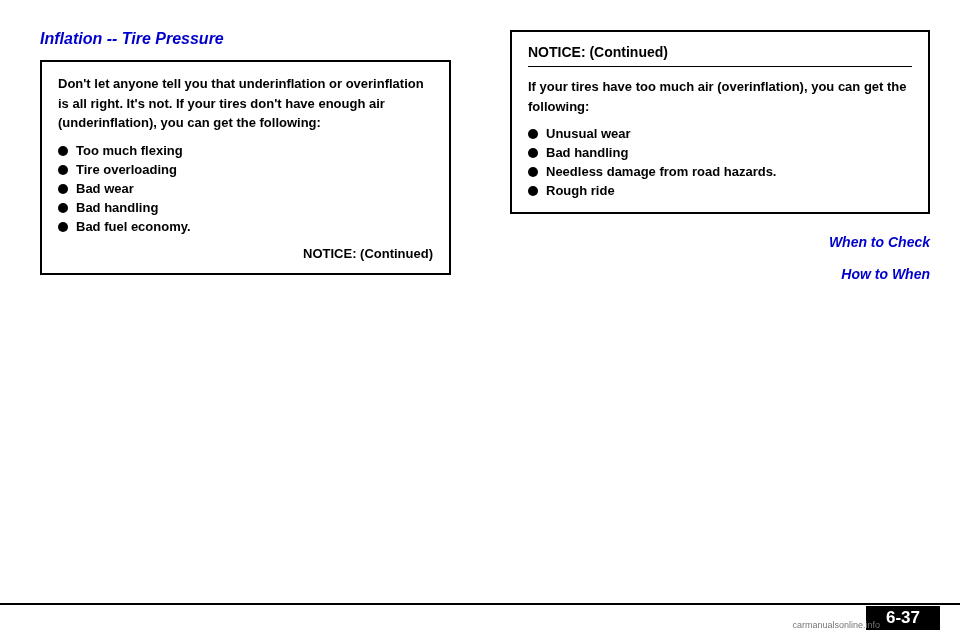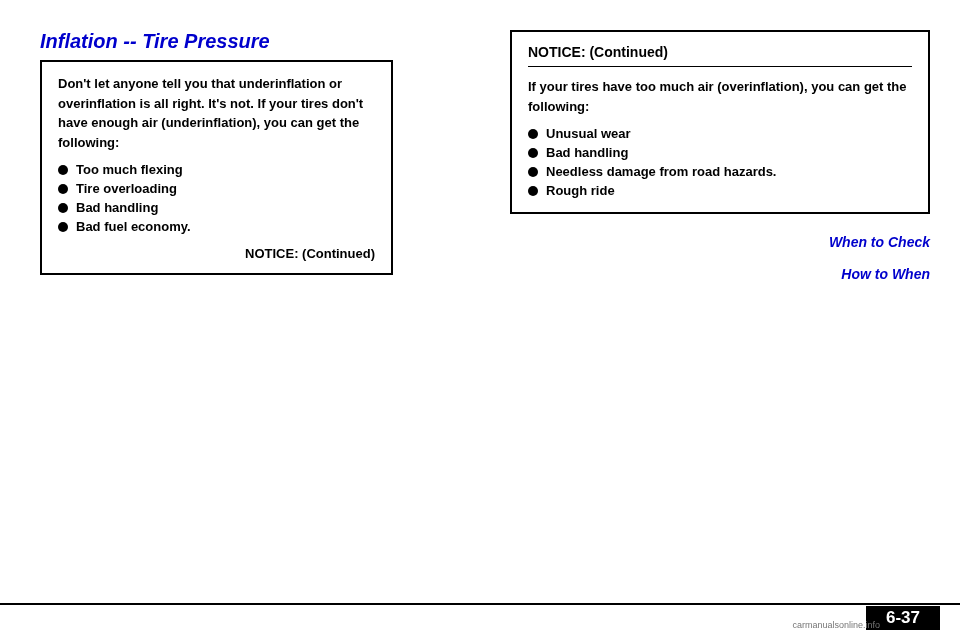--- a/index.html
+++ b/index.html
@@ -20,31 +20,31 @@
 
     .page-container {
       width: 960px;
       height: 640px;
       position: relative;
       padding: 30px 40px 20px 40px;
     }
 
     .page-title {
       color: #0000cc;
-      font-size: 20px;
+      font-size: 16px;
       font-weight: bold;
       font-style: italic;
       margin-bottom: 10px;
     }
 
     .left-column {
       position: absolute;
       left: 40px;
       top: 60px;
-      width: 353px;
+      width: 411px;
     }
 
     .right-column {
       position: absolute;
       left: 510px;
       top: 30px;
       width: 420px;
     }
 
     .notice-box {
@@ -159,20 +159,24 @@
         <li>
           <span class="bullet-dot"></span>
           <span>Too much flexing</span>
         </li>
         <li>
           <span class="bullet-dot"></span>
           <span>Tire overloading</span>
         </li>
         <li>
           <span class="bullet-dot"></span>
+          <span>Bad wear</span>
+        </li>
+        <li>
+          <span class="bullet-dot"></span>
           <span>Bad handling</span>
         </li>
         <li>
           <span class="bullet-dot"></span>
           <span>Bad fuel economy.</span>
         </li>
       </ul>
       <div class="notice-continued">NOTICE: (Continued)</div>
     </div>
 

